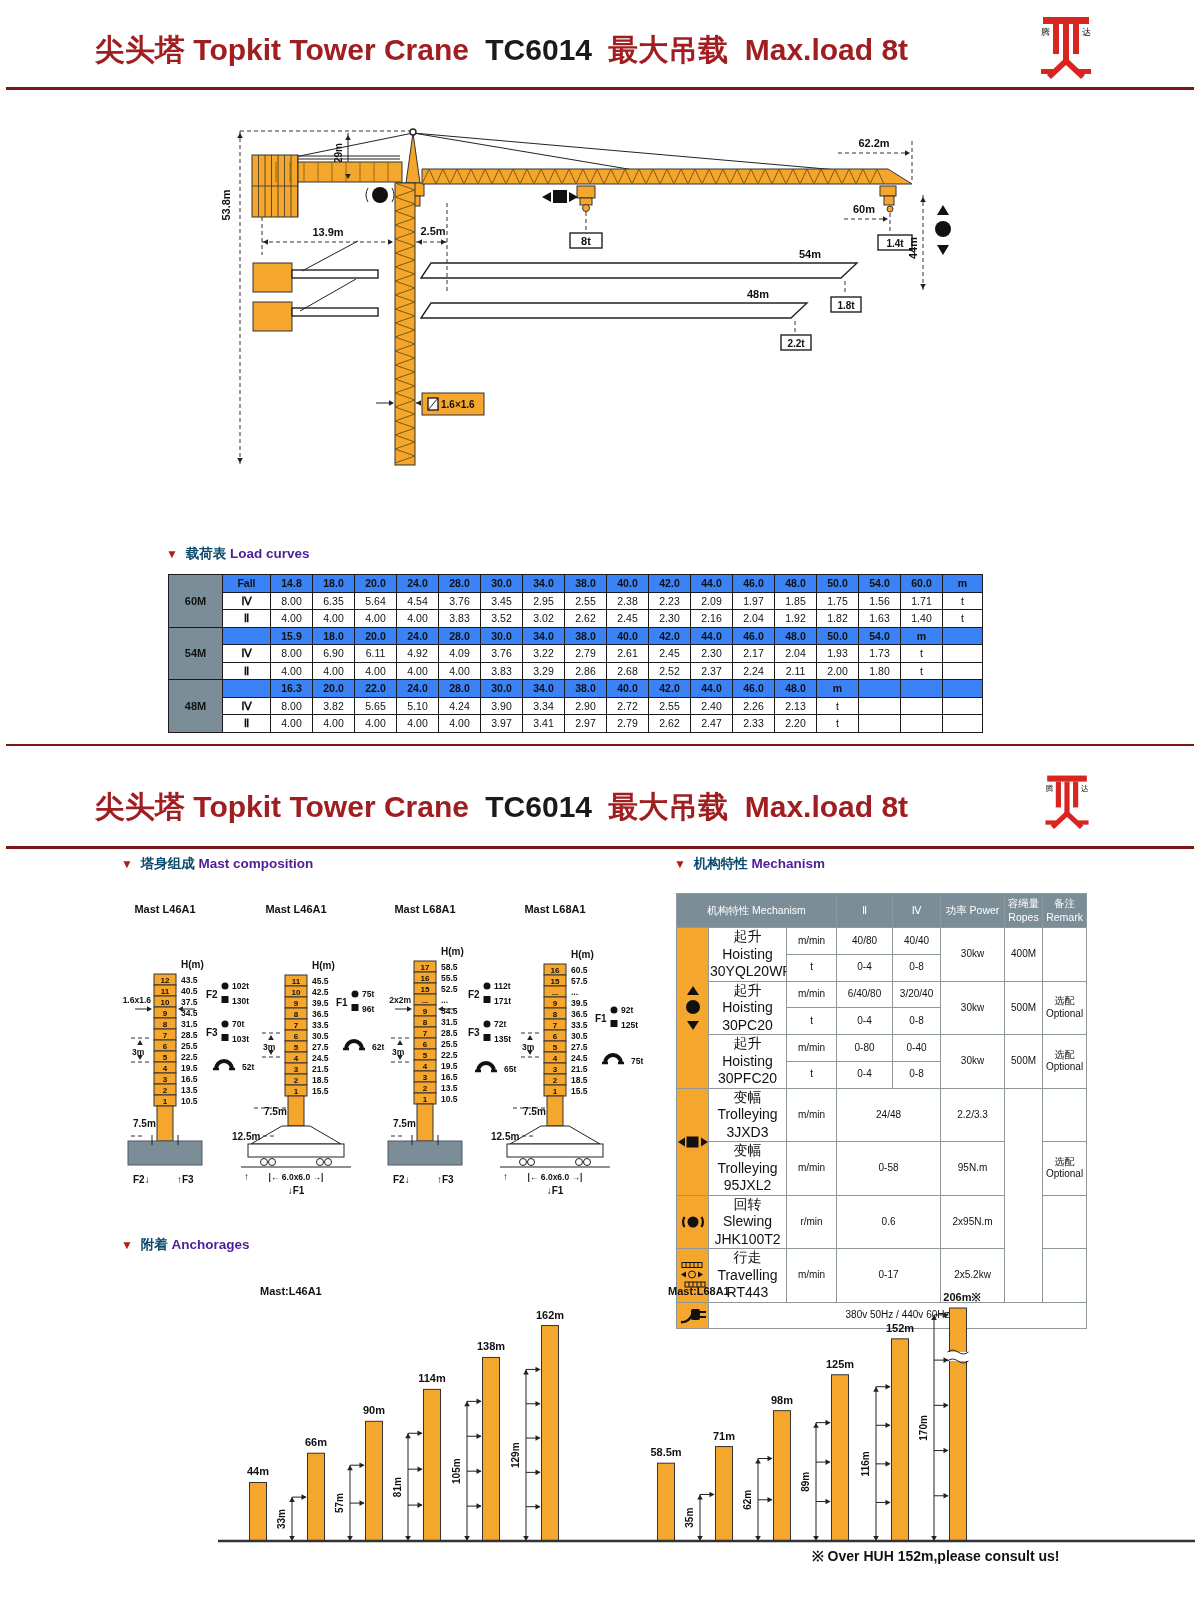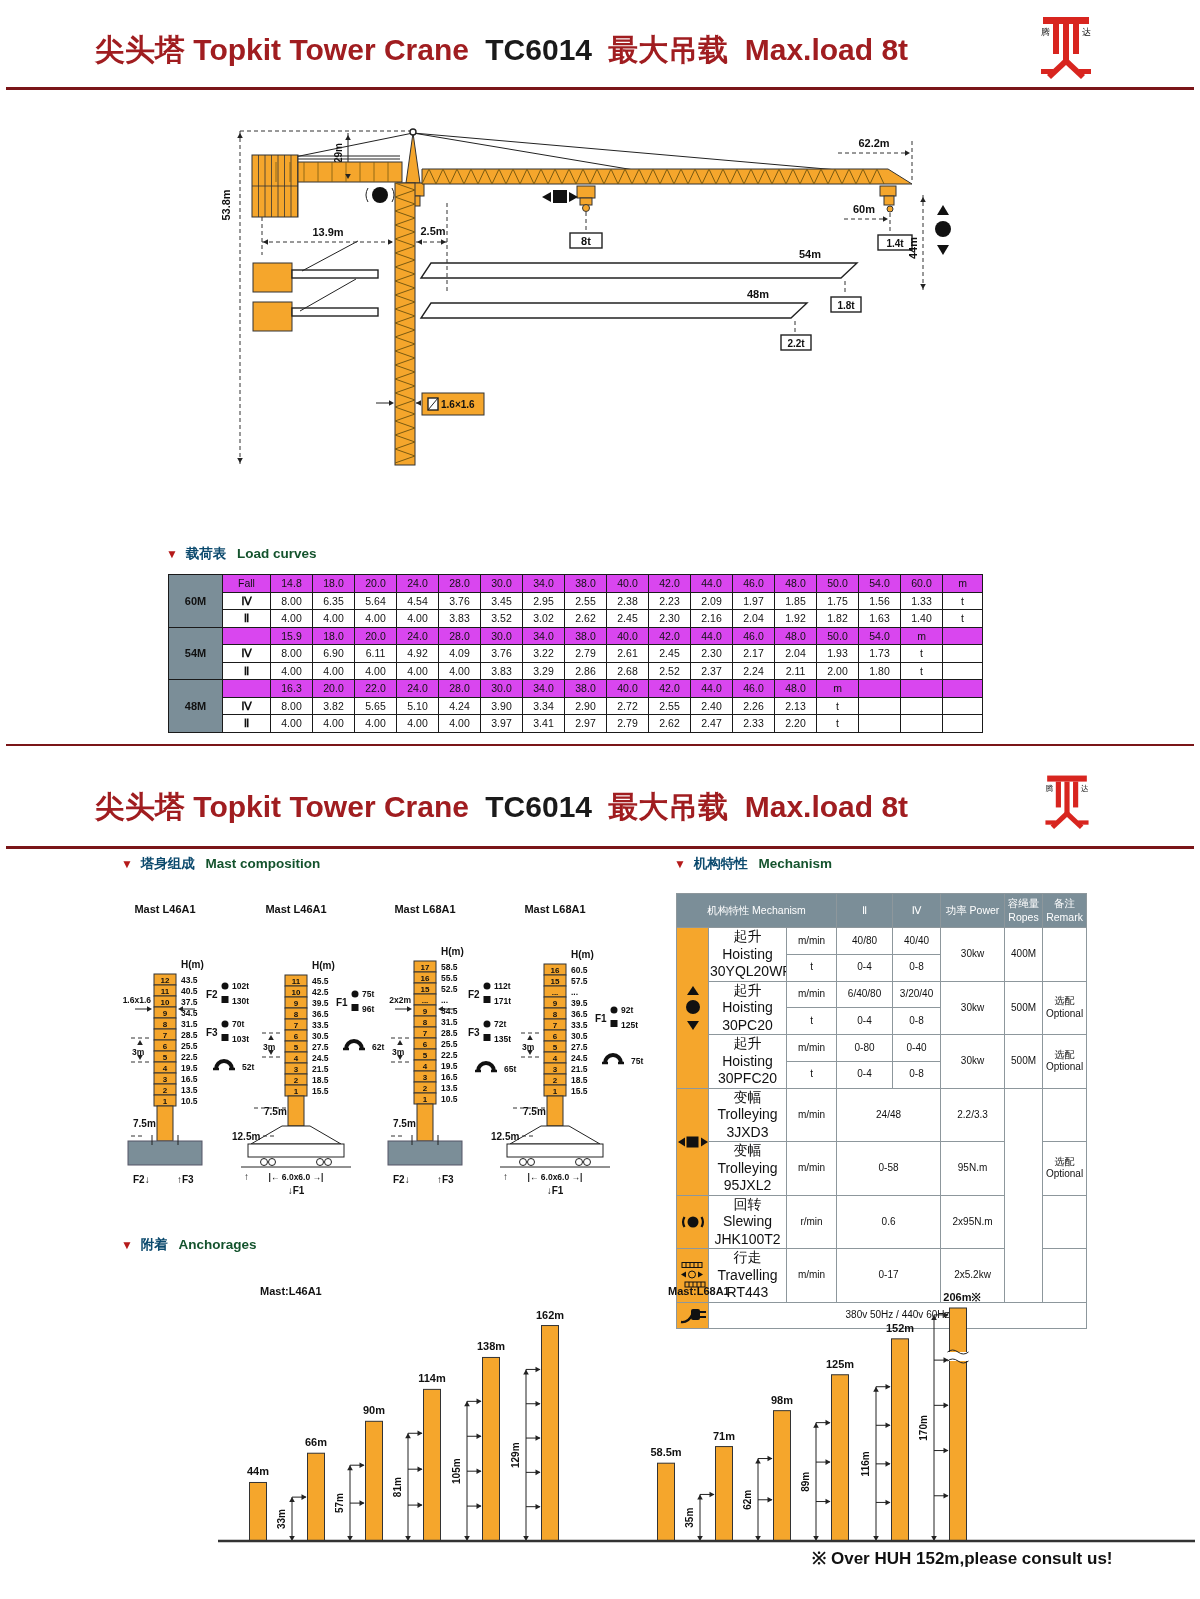--- a/index.html
+++ b/index.html
@@ -6,46 +6,46 @@
   #page{position:relative;width:1200px;height:1599px;background:#fff;margin:0 auto;
         font-family:"Liberation Sans",sans-serif;color:#111;overflow:hidden}
   .abs{position:absolute}
   .hdr{position:absolute;left:95px;font-size:30px;font-weight:700;white-space:nowrap}
   .hcn{color:#A01D20}
   .hmodel{color:#1a1a1a;padding:0 8px}
   .rule{position:absolute;left:6px;right:6px;background:#7A1518}
   .sect{position:absolute;font-size:13.5px;font-weight:700;white-space:nowrap}
   .tri{color:#B51A1A;font-size:12px;margin-right:4px}
   .scn{color:#0c4a6e}
-  .sen{color:#14532d;margin-left:7px}
+  .sen{color:#4c1d95;}
   table{border-collapse:collapse;table-layout:fixed}
   #load-table{position:absolute;left:168px;top:574px;width:814px;font-size:10.5px}
   #load-table td{border:1px solid #1a1a1a;text-align:center;height:16.5px;padding:0;overflow:hidden;white-space:nowrap}
-  #load-table .o{background:#d946ef;font-weight:400}
+  #load-table .o{background:#3b82f6;font-weight:700}
   #load-table .grp{background:#7B8E98;font-weight:700;font-size:11px}
   .rm{font-family:"Liberation Serif",serif;font-weight:700;font-size:11.5px}
   #mech-table{position:absolute;left:676px;top:893px;width:410px;font-size:10px}
   #mech-table td{border:1px solid #8d979c;text-align:center;padding:0 1px;line-height:1.25;overflow:hidden}
   #mech-table tr.mh td{background:#7B8E98;color:#fff;font-size:10.5px}
   #mech-table .rn{font-family:"Liberation Serif",serif;font-size:12.5px}
   #mech-table .ic{background:#F5A62C}
   #mech-table .nm{font-size:14px}
   .h34{height:34px}.h19{height:19px}.h38{height:38px}.h26{height:26px}
   .icon-svg{position:static;display:inline-block;vertical-align:middle}
   svg.abs text{fill:#111}
   .t8b{font:700 8px "Liberation Sans",sans-serif}
   .t9b{font:700 8.5px "Liberation Sans",sans-serif}
   .t10b{font:700 10px "Liberation Sans",sans-serif}
   .t10{font:400 10px "Liberation Sans",sans-serif}
   .t11b{font:700 11px "Liberation Sans",sans-serif}
   .dash{stroke:#333;stroke-dasharray:4 3;fill:none;stroke-width:1}
   .sol{stroke:#222;fill:none;stroke-width:1}
   .oc{fill:#F5A62C;stroke:#333;stroke-width:1}
   .whitebox{fill:#fff;stroke:#222;stroke-width:1.4}
-  #note{position:absolute;left:812px;top:1546px;font-size:17px;font-weight:700}
+  #note{position:absolute;left:812px;top:1546px;font-size:14px;font-weight:700}
 </style>
 </head>
 <body>
 
 <div id="page">
 
   <div class="hdr" style="top:30px">
     <span class="hcn">尖头塔</span>
     <span class="hcn">Topkit Tower Crane</span>
     <span class="hmodel">TC6014</span>
@@ -227,21 +227,21 @@
           <td>3.45</td>
           <td>2.95</td>
           <td>2.55</td>
           <td>2.38</td>
           <td>2.23</td>
           <td>2.09</td>
           <td>1.97</td>
           <td>1.85</td>
           <td>1.75</td>
           <td>1.56</td>
-          <td>1.33</td>
+          <td>1.71</td>
           <td>t</td>
         </tr>
         <tr>
           <td class="rm">Ⅱ</td>
           <td>4.00</td>
           <td>4.00</td>
           <td>4.00</td>
           <td>4.00</td>
           <td>3.83</td>
           <td>3.52</td>

